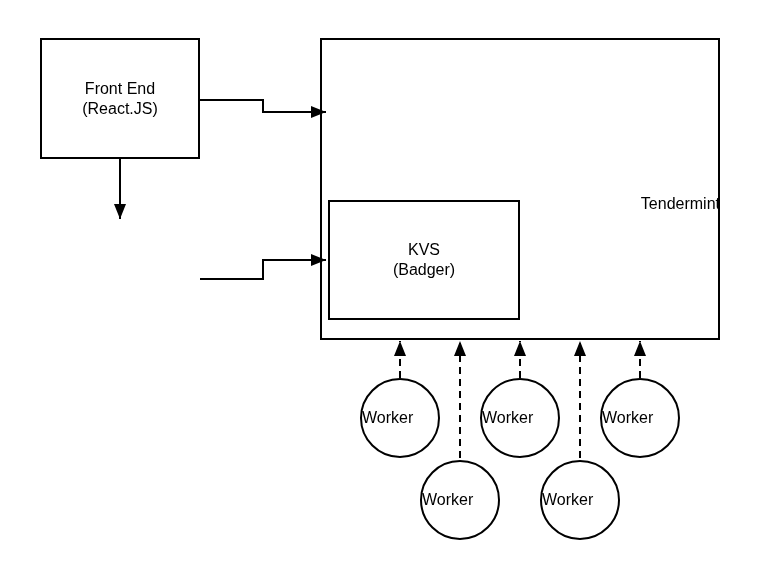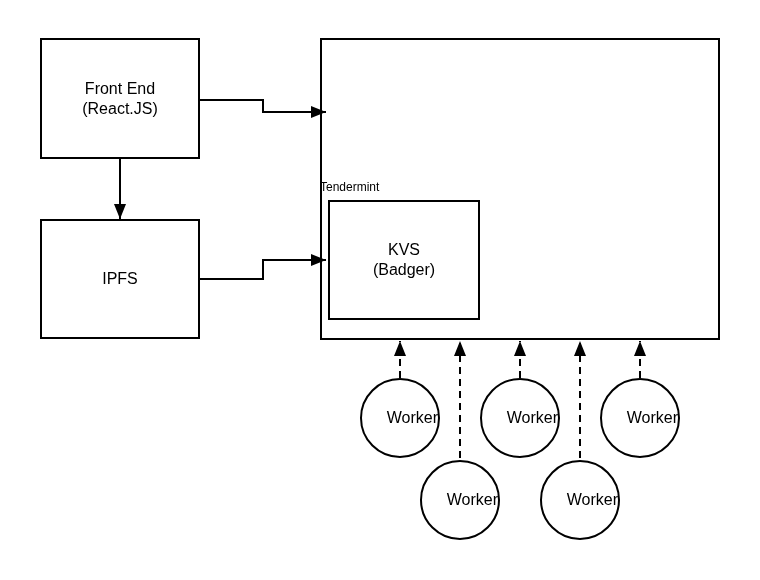--- a/index.html
+++ b/index.html
@@ -49,63 +49,60 @@
   }
   .container-box {
     position: absolute;
     box-sizing: border-box;
     border: 2px solid #000000;
     background: #ffffff;
   }
   .container-label {
     position: absolute;
     left: 320px;
-    top: 177px;
+    top: 194px;
     width: 400px;
-    font-size: 12px;
+    font-size: 16px;
     line-height: 20px;
-    text-align: left;
+    text-align: right;
   }
   .worker-circle {
     position: absolute;
     box-sizing: border-box;
     width: 80px;
     height: 80px;
     border: 2px solid #000000;
     border-radius: 50%;
     background: #ffffff;
     display: flex;
     align-items: center;
-    justify-content: flex-end;
+    justify-content: flex-start;
   }
   
   .frontend { left: 40px; top: 38px; width: 160px; height: 121px; }
   .ipfs     { left: 40px; top: 219px; width: 160px; height: 120px; }
   .tendermint { left: 320px; top: 38px; width: 400px; height: 302px; }
   .state-machine { left: 328px; top: 52px; width: 160px; height: 119px; }
-  .kvs      { left: 328px; top: 200px; width: 152px; height: 120px; }
+  .kvs      { left: 328px; top: 200px; width: 192px; height: 120px; }
   .worker-1 { left: 360px; top: 378px; }
   .worker-2 { left: 480px; top: 378px; }
   .worker-3 { left: 600px; top: 378px; }
   .worker-4 { left: 420px; top: 460px; }
   .worker-5 { left: 540px; top: 460px; }
 </style>
 </head>
 <body>
 
 <div class="canvas">
 
   <div class="container-box tendermint"></div>
 
   <div class="node-box frontend">
     <span class="node-label">Front End
 (React.JS)</span>
-  </div>
-  <div class="node-box ipfs">
-    <span class="node-label">IPFS</span>
   </div>
 
   <div class="node-box kvs">
     <span class="node-label">KVS
 (Badger)</span>
   </div>
   <div class="container-label">Tendermint</div>
 
   <div class="worker-circle worker-1">
     <span class="node-label">Worker</span>

